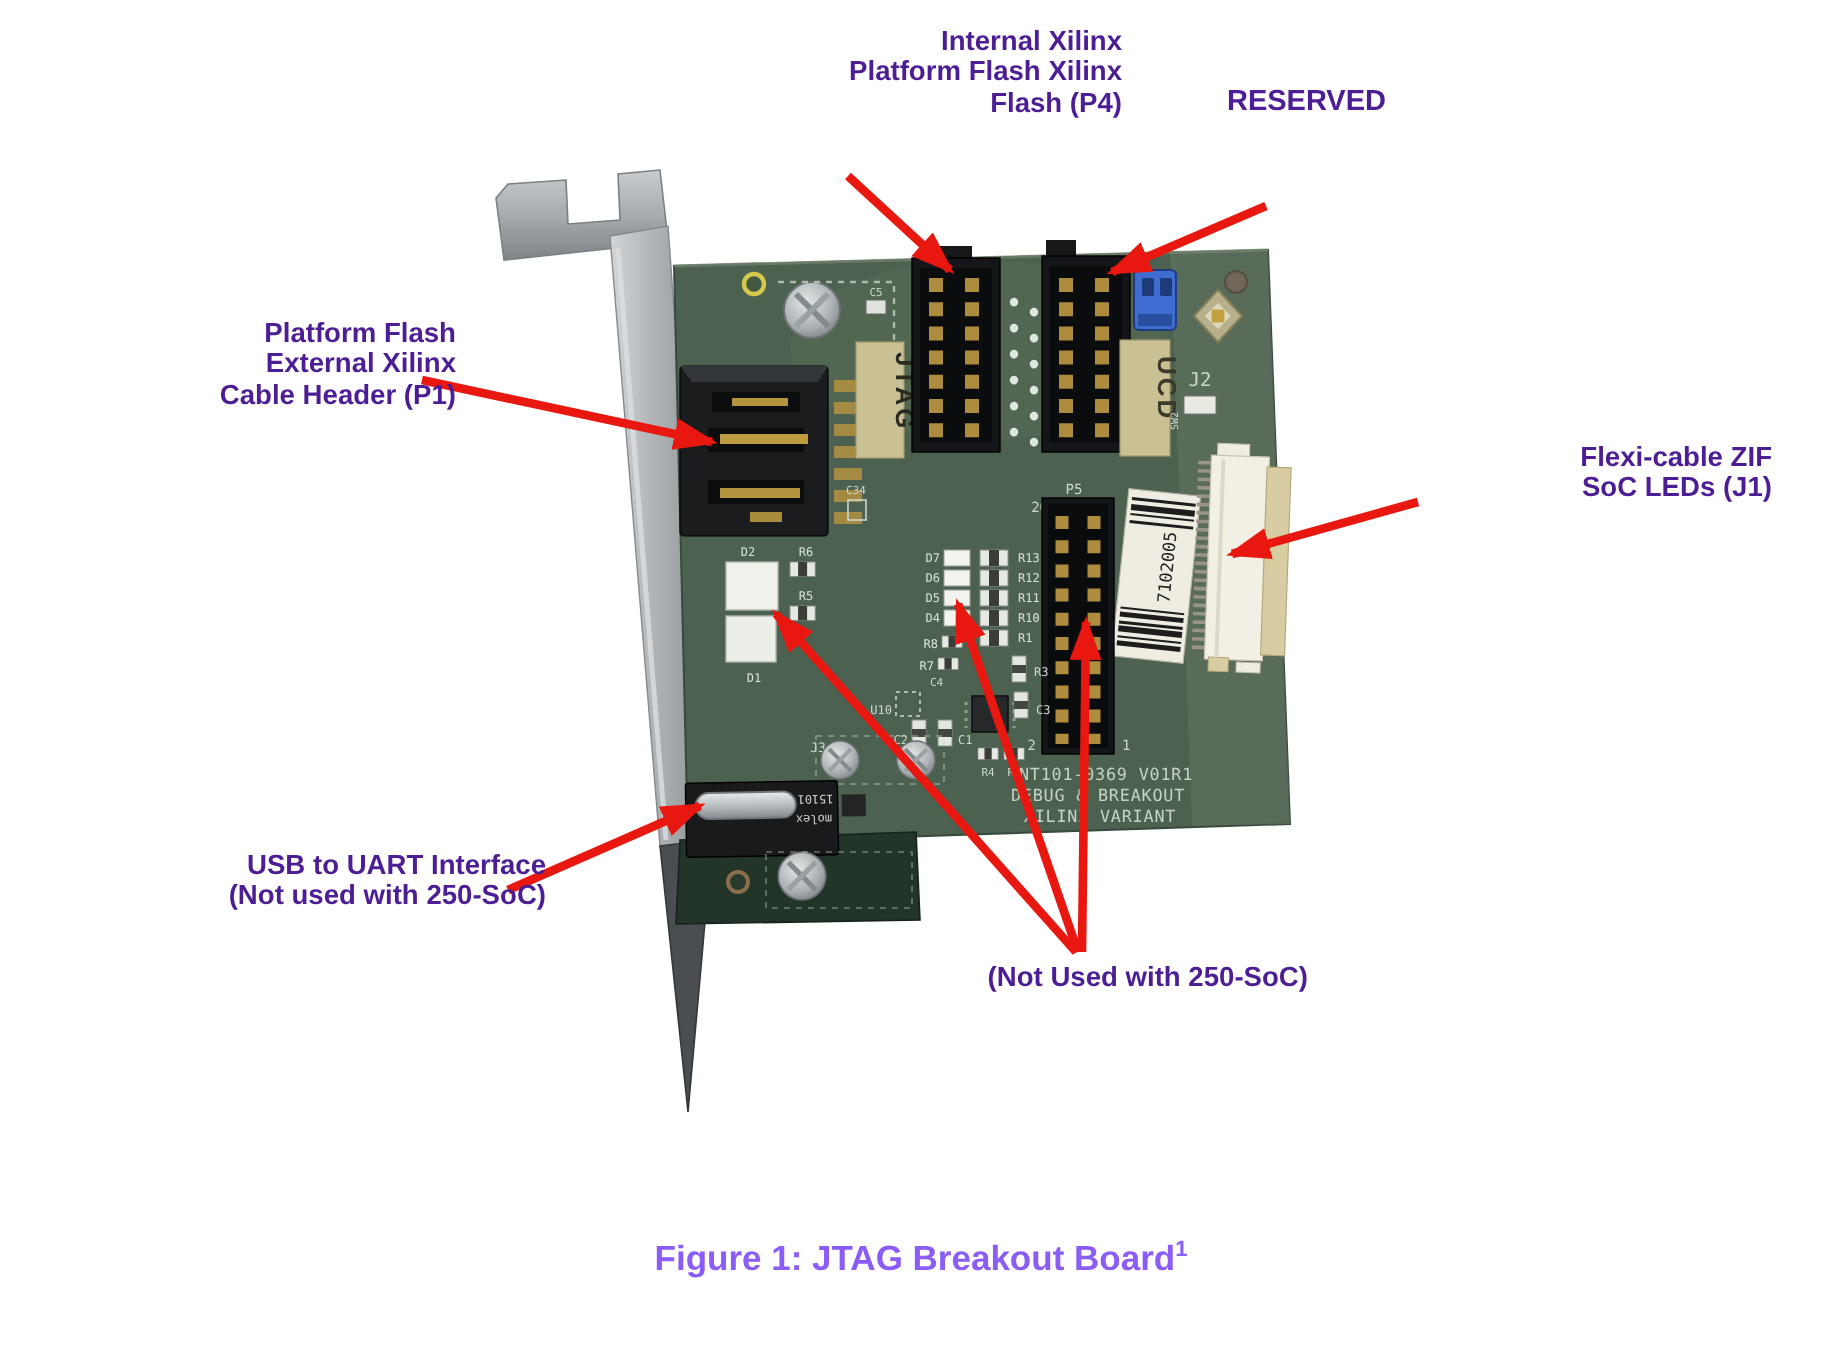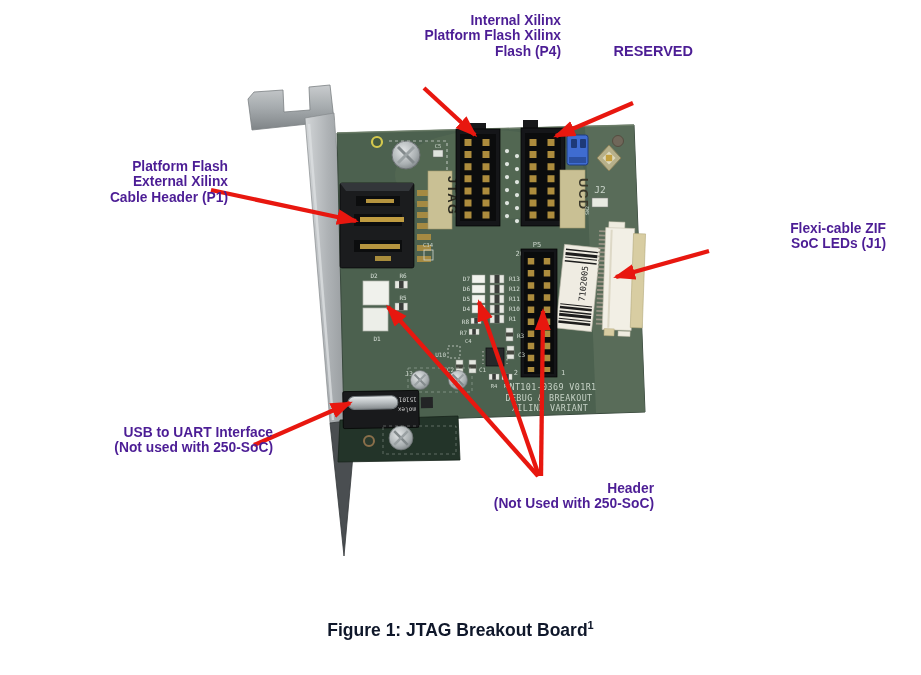--- a/index.html
+++ b/index.html
@@ -2,21 +2,21 @@
 <html><head>
 <meta charset="utf-8">
 <style>
   html,body{margin:0;padding:0;background:#ffffff;}
   .page{position:relative;width:921px;height:675px;background:#ffffff;overflow:hidden;
         font-family:"Liberation Sans",sans-serif;}
   .board-svg{position:absolute;left:0;top:0;z-index:1;}
   .ann{position:absolute;z-index:2;font-weight:bold;color:#4c1d95;text-align:right;
        font-size:13.8px;line-height:15.4px;letter-spacing:0;}
   .caption{position:absolute;z-index:2;left:0;top:619px;width:921px;text-align:center;
-           font-weight:bold;color:#0f172a;font-size:17.5px;}
+           font-weight:bold;color:#8b5cf6;font-size:17.5px;}
   .caption sup{font-size:11px;}
   .silk{font-family:"DejaVu Sans Mono",monospace;fill:#ccd6cc;}
   .silk-sm{font-family:"DejaVu Sans Mono",monospace;fill:#cdd7cd;}
 </style>
 </head>
 <body>
 
 <div class="page">
 
   <svg class="board-svg" width="921" height="675" viewBox="0 0 921 675">
@@ -279,21 +279,20 @@
     <div>Flexi-cable ZIF</div>
     <div>SoC LEDs (J1)</div>
   </div>
 
   <div class="ann" style="left:25px;top:425px;width:248px;">
     <div>USB to UART Interface</div>
     <div>(Not used with 250-SoC)</div>
   </div>
 
   <div class="ann" style="left:406px;top:481px;width:248px;">
-    <div>Header</div>
     <div>(Not Used with 250-SoC)</div>
   </div>
 
   <div class="caption">
     <span>Figure 1: JTAG Breakout Board</span><sup>1</sup>
   </div>
 
 </div>
 
 </body></html>

